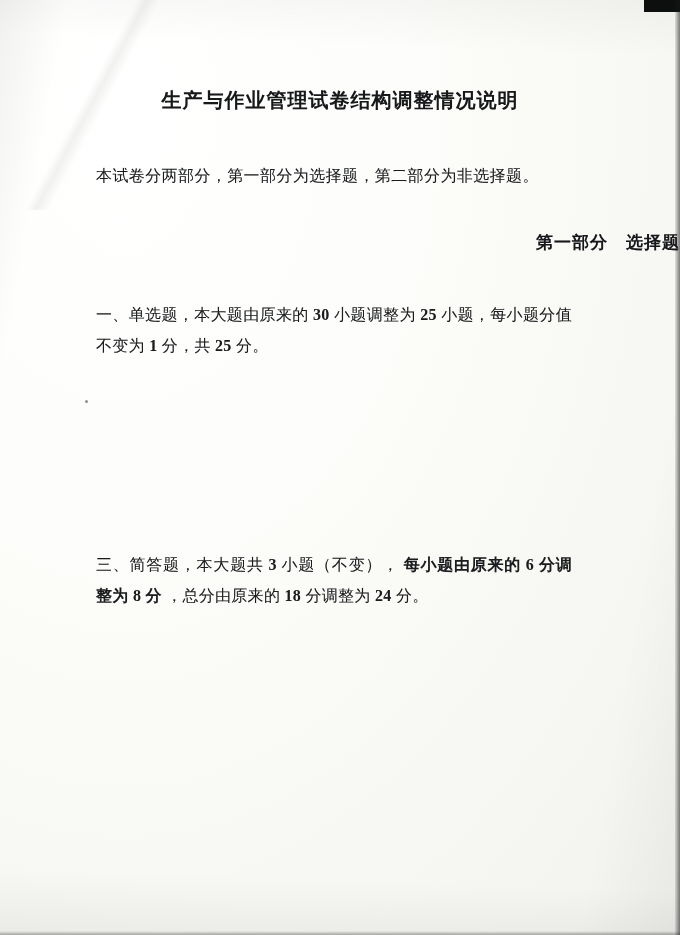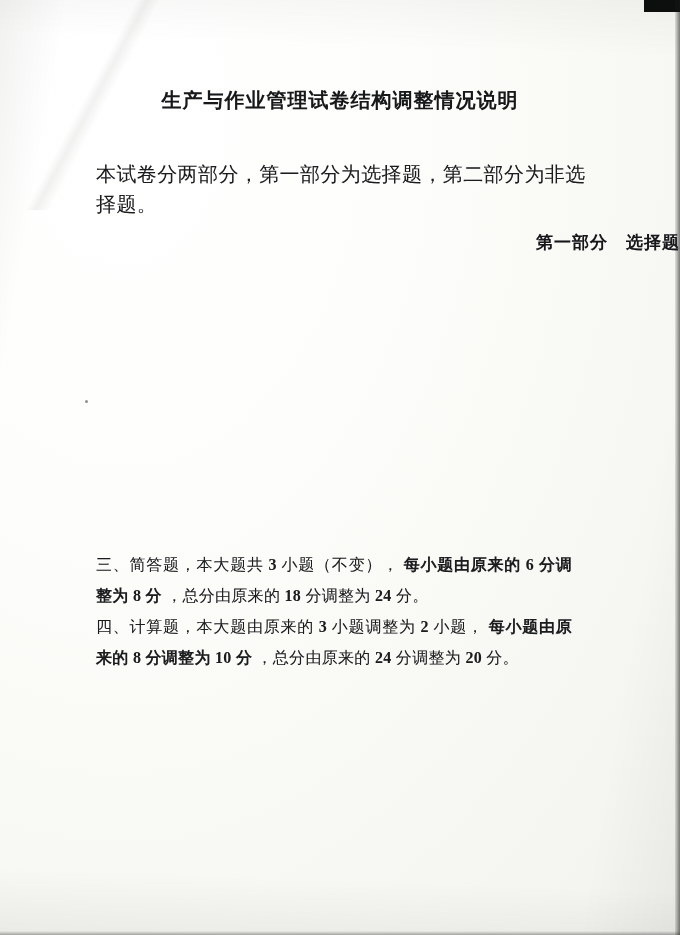--- a/index.html
+++ b/index.html
@@ -103,24 +103,24 @@
     font-size: 20px;
     font-weight: bold;
     color: #16181a;
     letter-spacing: 1px;
     font-family: "Liberation Serif", "DejaVu Serif", serif;
   }
 
   .para {
     position: absolute;
     color: #1a1c1e;
-    font-size: 20px;
+    font-size: 16px;
     line-height: 30px;
     letter-spacing: 0.4px;
-    font-family: Liberation Mono, monospace;
+    font-family: Liberation Serif, serif;
   }
 
   .para-intro { top: 150px; left: 96px; width: 500px; }
 
   .section-heading {
     position: absolute;
     width: 680px;
     left: 0;
     text-align: right;
     font-size: 17px;
@@ -168,44 +168,42 @@
   <div id="ink-speck"></div>
 
   <div id="doc-body">
 
     <div class="doc-title">生产与作业管理试卷结构调整情况说明</div>
 
     <div class="para para-intro">本试卷分两部分，第一部分为选择题，第二部分为非选择题。</div>
 
     <div class="section-heading section-1">第一部分　选择题</div>
 
+    <div class="item item-1">
+      <span>一、单选题，本大题由原来的</span>
+      <span class="bold">30</span>
+      <span>小题调整为</span>
+      <span class="bold">25</span>
+      <span>小题，每小题分值不变为</span>
+      <span class="bold">1</span>
+      <span>分，共</span>
+      <span class="bold">25</span>
+      <span>分。</span>
+    </div>
 
 
 
     <div class="item item-3">
       <span>三、简答题，本大题共</span>
       <span class="bold">3</span>
       <span>小题（不变），</span>
       <span class="bold">每小题由原来的 6 分调整为 8 分</span>
       <span>，总分由原来的</span>
       <span class="bold">18</span>
       <span>分调整为</span>
       <span class="bold">24</span>
       <span>分。</span>
     </div>
 
-    <div class="item item-4">
-      <span>四、计算题，本大题由原来的</span>
-      <span class="bold">3</span>
-      <span>小题调整为</span>
-      <span class="bold">2</span>
-      <span>小题，</span>
-      <span class="bold">每小题由原来的 8 分调整为 10 分</span>
-      <span>，总分由原来的</span>
-      <span class="bold">24</span>
-      <span>分调整为</span>
-      <span class="bold">20</span>
-      <span>分。</span>
-    </div>
 
 
   </div>
 </div>
 
 </body></html>

